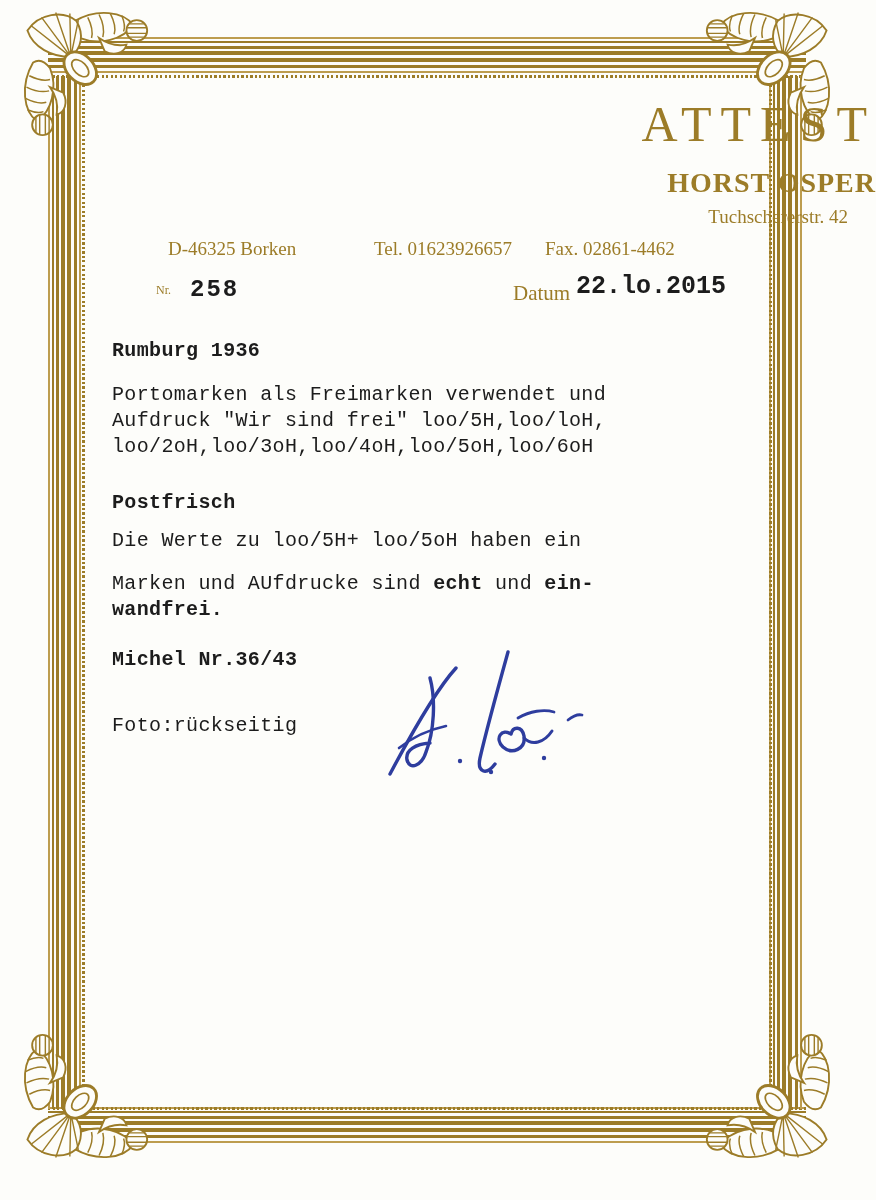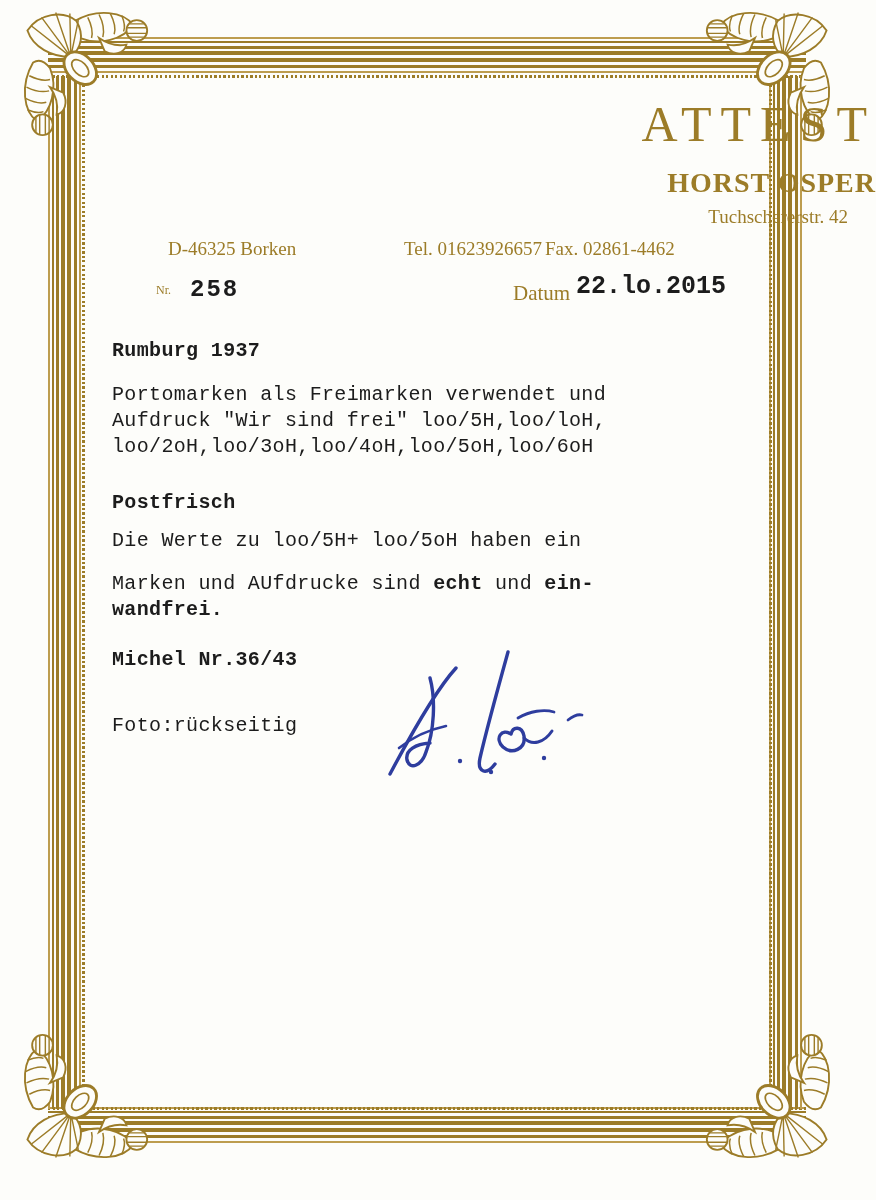--- a/index.html
+++ b/index.html
@@ -64,21 +64,21 @@
   .corner-br{right:40px;bottom:36px;transform:scale(-1,-1);}
   
   .header{position:absolute;left:0;right:0;top:0;text-align:right;color:var(--gold);}
   .title{
     margin-top:95px;font-size:50px;letter-spacing:9px;font-weight:400;
   }
   .expert{margin-top:14px;font-size:28px;font-weight:700;letter-spacing:1px;}
   .street{margin-top:7px;font-size:19px;transform:translateX(-28px);}
   .contact-row{position:absolute;top:238px;left:0;right:0;height:24px;color:var(--gold);font-size:19px;}
   .contact-city{position:absolute;left:168px;}
-  .contact-tel{position:absolute;left:404px;}
+  .contact-tel{position:absolute;left:374px;}
   .contact-fax{position:absolute;left:545px;}
   
   .mono{font-family:"Liberation Mono","DejaVu Sans Mono",monospace;color:var(--ink);}
   .nr-label{position:absolute;left:156px;top:283px;color:var(--gold);font-size:12px;text-align:right;}
   .nr-value{position:absolute;left:190px;top:276px;font-size:24px;font-weight:700;letter-spacing:2px;text-align:right;}
   .datum-label{position:absolute;left:513px;top:281px;color:var(--gold);font-size:21px;}
   .datum-value{position:absolute;left:576px;top:272px;font-size:25px;font-weight:700;}
   
   .body-text{position:absolute;left:112px;top:338px;width:620px;
     font-family:"Liberation Mono","DejaVu Sans Mono",monospace;
@@ -144,21 +144,21 @@
   <span class="contact-tel">Tel. 01623926657</span>
   <span class="contact-fax">Fax. 02861-4462</span>
 </div>
 
 <span class="nr-label">Nr.</span>
 <span class="nr-value mono">258</span>
 <span class="datum-label">Datum</span>
 <span class="datum-value mono">22.lo.2015</span>
 
 <div class="body-text">
-  <div class="p-head">Rumburg 1937</div>
+  <div class="p-head">Rumburg 1936</div>
   <div class="para1">
     <div>Portomarken als Freimarken verwendet und</div>
     <div>Aufdruck "Wir sind frei" loo/5H,loo/loH,</div>
     <div>loo/2oH,loo/3oH,loo/4oH,loo/5oH,loo/6oH</div>
   </div>
   <div class="p-postfrisch">Postfrisch</div>
   <div class="para2">
     <div>Die Werte zu loo/5H+ loo/5oH haben ein</div>
   </div>
   <div class="para3">

